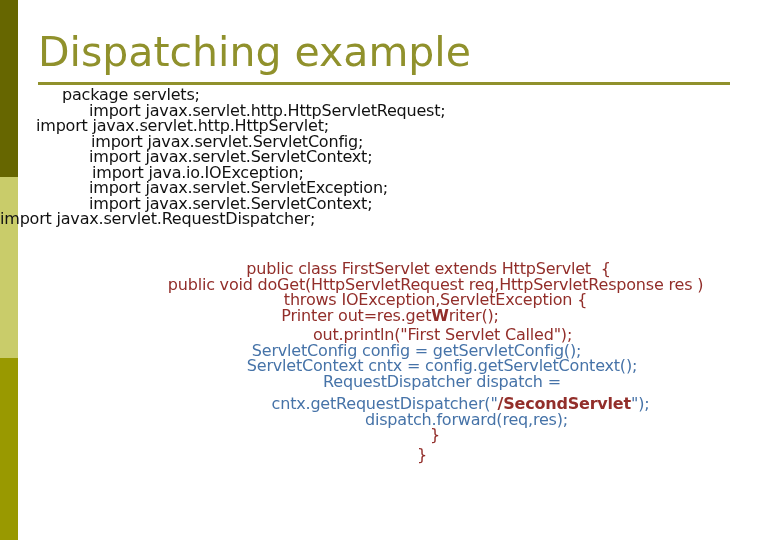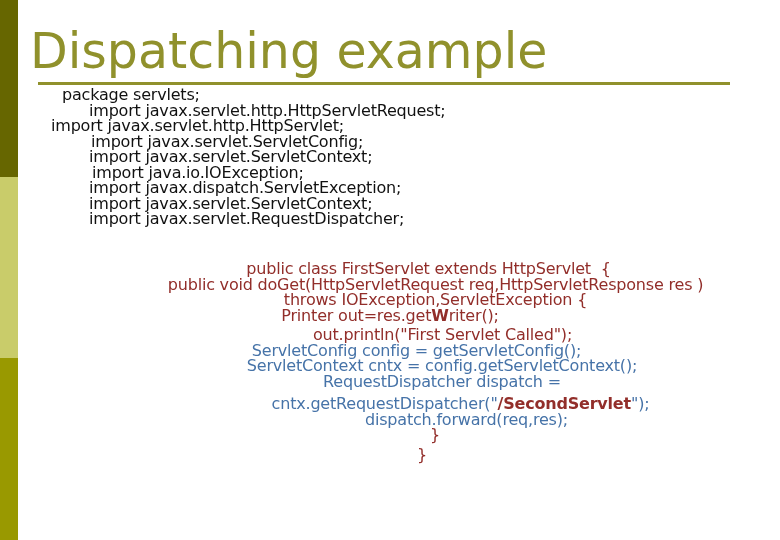--- a/index.html
+++ b/index.html
@@ -16,23 +16,23 @@
 
   
   .side-bar { position: absolute; left: 0; top: 0; width: 18px; height: 540px; }
   .side-bar .seg-top    { width: 18px; height: 177px; background: var(--bar_top); }
   .side-bar .seg-middle { width: 18px; height: 181px; background: var(--bar_middle); }
   .side-bar .seg-bottom { width: 18px; height: 182px; background: var(--bar_bottom); }
 
   
   .slide-title {
     position: absolute;
-    left: 30px;
+    left: 38px;
     top: 28px;
-    font-size: 49px;
+    font-size: 41px;
     line-height: 48px;
     letter-spacing: 0px;
     color: var(--title);
     white-space: nowrap;
   }
   .title-underline {
     position: absolute;
     left: 38px;
     top: 82px;
     width: 692px;
@@ -67,27 +67,27 @@
     <div class="seg-bottom"></div>
   </div>
 
   <div class="slide-title">Dispatching example</div>
 
   <div class="title-underline"></div>
 
   <div class="code-block code-block-1">
       <div class="code-line" style="padding-left: 62px;"><span class="code-k">package servlets;</span></div>
       <div class="code-line" style="padding-left: 89px;"><span class="code-k">import javax.servlet.http.HttpServletRequest;</span></div>
-      <div class="code-line" style="padding-left: 51px;"><span class="code-k">import javax.servlet.http.HttpServlet;</span></div>
+      <div class="code-line" style="padding-left: 36px;"><span class="code-k">import javax.servlet.http.HttpServlet;</span></div>
       <div class="code-line" style="padding-left: 91px;"><span class="code-k">import javax.servlet.ServletConfig;</span></div>
       <div class="code-line" style="padding-left: 89px;"><span class="code-k">import javax.servlet.ServletContext;</span></div>
       <div class="code-line" style="padding-left: 92px;"><span class="code-k">import java.io.IOException;</span></div>
-      <div class="code-line" style="padding-left: 89px;"><span class="code-k">import javax.dispatch.ServletException;</span></div>
+      <div class="code-line" style="padding-left: 89px;"><span class="code-k">import javax.servlet.ServletException;</span></div>
       <div class="code-line" style="padding-left: 89px;"><span class="code-k">import javax.servlet.ServletContext;</span></div>
-      <div class="code-line" style="padding-left: 89px;"><span class="code-k">import javax.servlet.RequestDispatcher;</span></div>
+      <div class="code-line" style=""><span class="code-k">import javax.servlet.RequestDispatcher;</span></div>
     </div>
 
   <div class="code-block code-block-2">
       <div class="code-line" style="padding-left: 77px;"><span class="code-r">public class FirstServlet extends HttpServlet  {</span></div>
       <div class="code-line" style="padding-left: 91px;"><span class="code-r">public void doGet(HttpServletRequest req,HttpServletResponse res )</span></div>
       <div class="code-line" style="padding-left: 91px;"><span class="code-r">throws IOException,ServletException {</span></div>
       <div class="code-line" style=""><span class="code-r">Printer out=res.get</span><span class="code-r bold">W</span><span class="code-r">riter();</span></div>
       <div class="code-line" style="padding-left: 105px; margin-top: 4px;"><span class="code-r">out.println("First Servlet Called");</span></div>
       <div class="code-line" style="padding-left: 53px;"><span class="code-b">ServletConfig config = getServletConfig();</span></div>
       <div class="code-line" style="padding-left: 104px;"><span class="code-b">ServletContext cntx = config.getServletContext();</span></div>

